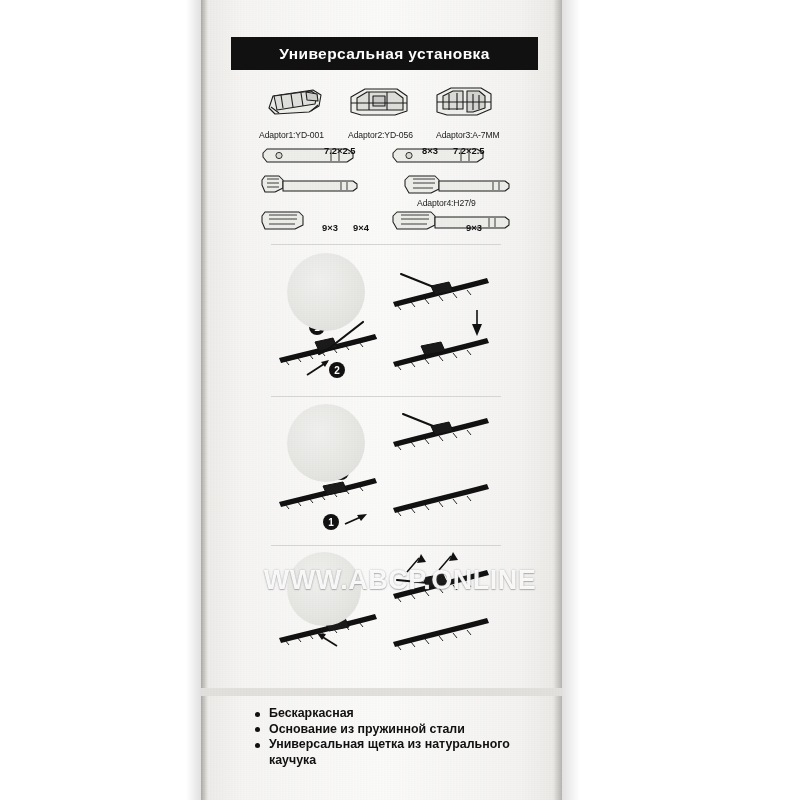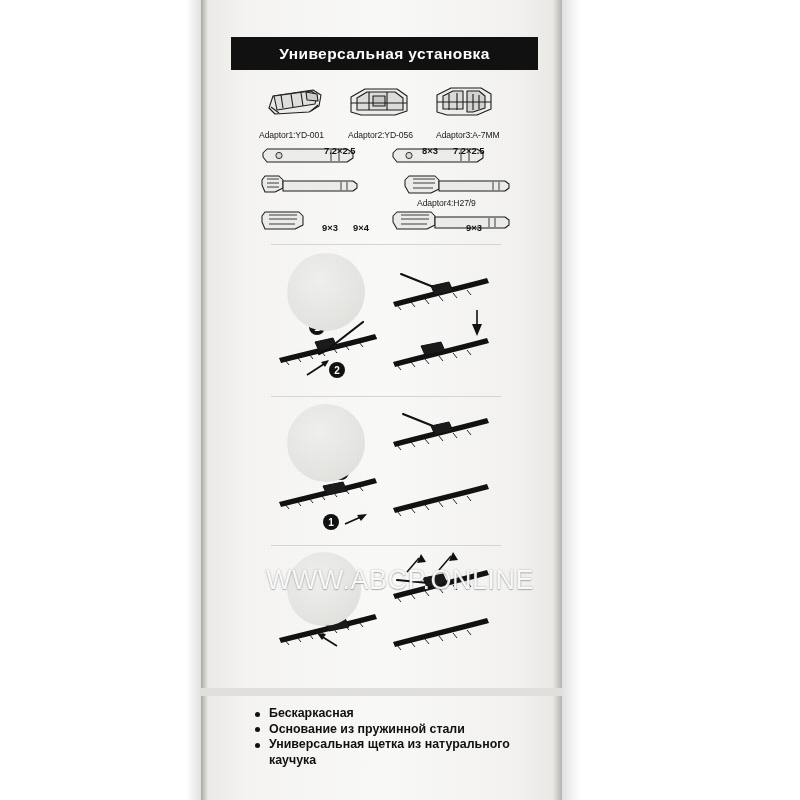--- a/index.html
+++ b/index.html
@@ -97,21 +97,21 @@
     position: absolute;
   }
   
   #watermark {
     position: absolute;
     left: 0px;
     top: 565px;
     width: 800px;
     text-align: center;
     font-size: 27px;
-    font-weight: normal;
+    font-weight: bold;
     color: rgba(255,255,255,0.92);
     text-shadow: 0 0 2px rgba(120,120,120,0.55), 0 1px 1px rgba(90,90,90,0.35);
     letter-spacing: 0.5px;
     pointer-events: none;
   }
   
   #bullets {
     position: absolute;
     left: 52px;
     top: 706px;

